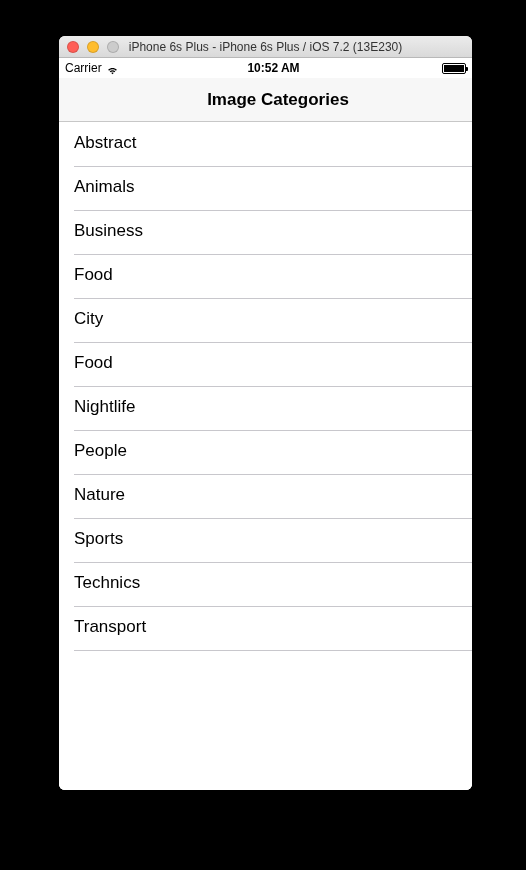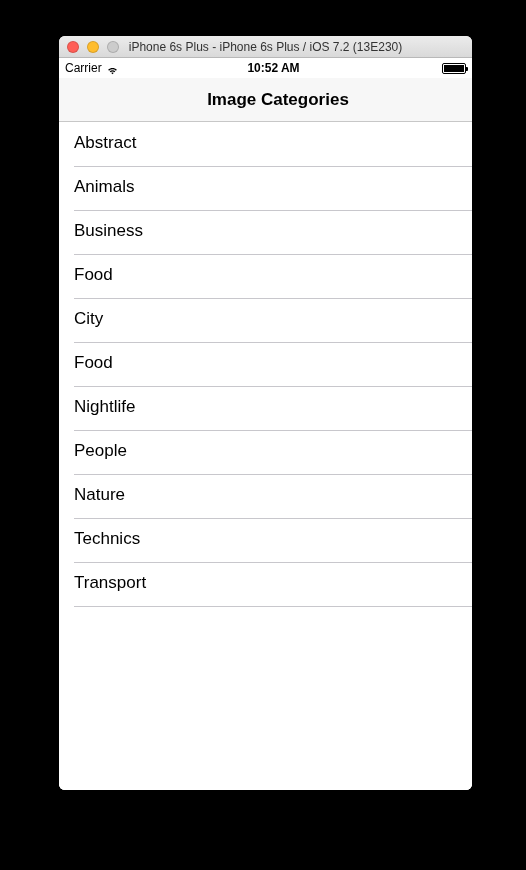--- a/index.html
+++ b/index.html
@@ -214,20 +214,23 @@
       <div class="cell">
           <span>Nightlife</span>
         </div>
       <div class="cell">
           <span>People</span>
         </div>
       <div class="cell">
           <span>Nature</span>
         </div>
       <div class="cell">
+          <span>Sports</span>
+        </div>
+      <div class="cell">
           <span>Technics</span>
         </div>
       <div class="cell">
           <span>Transport</span>
         </div>
     </div>
   </div>
 </div>
 
 </body></html>

